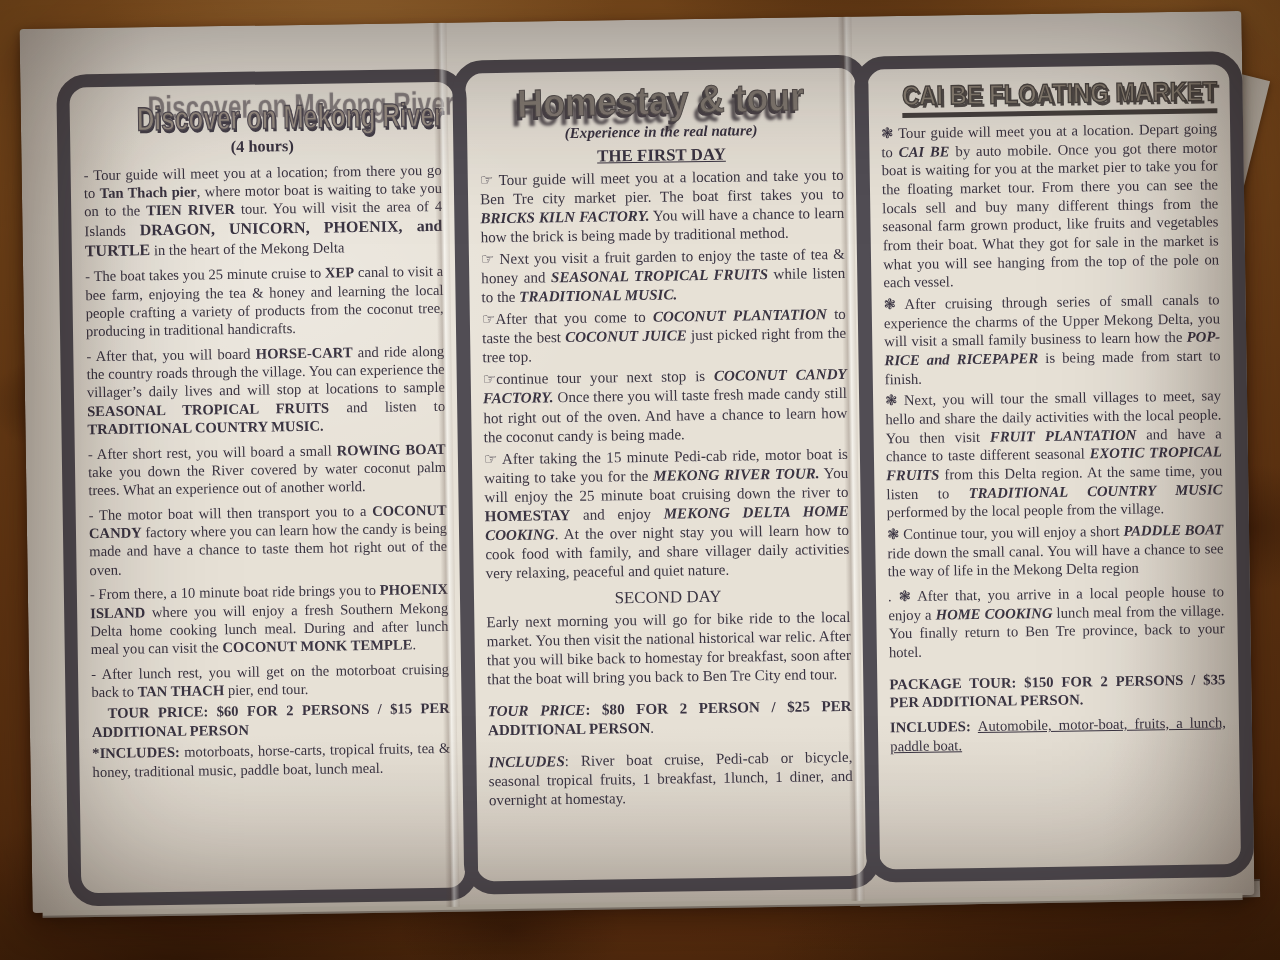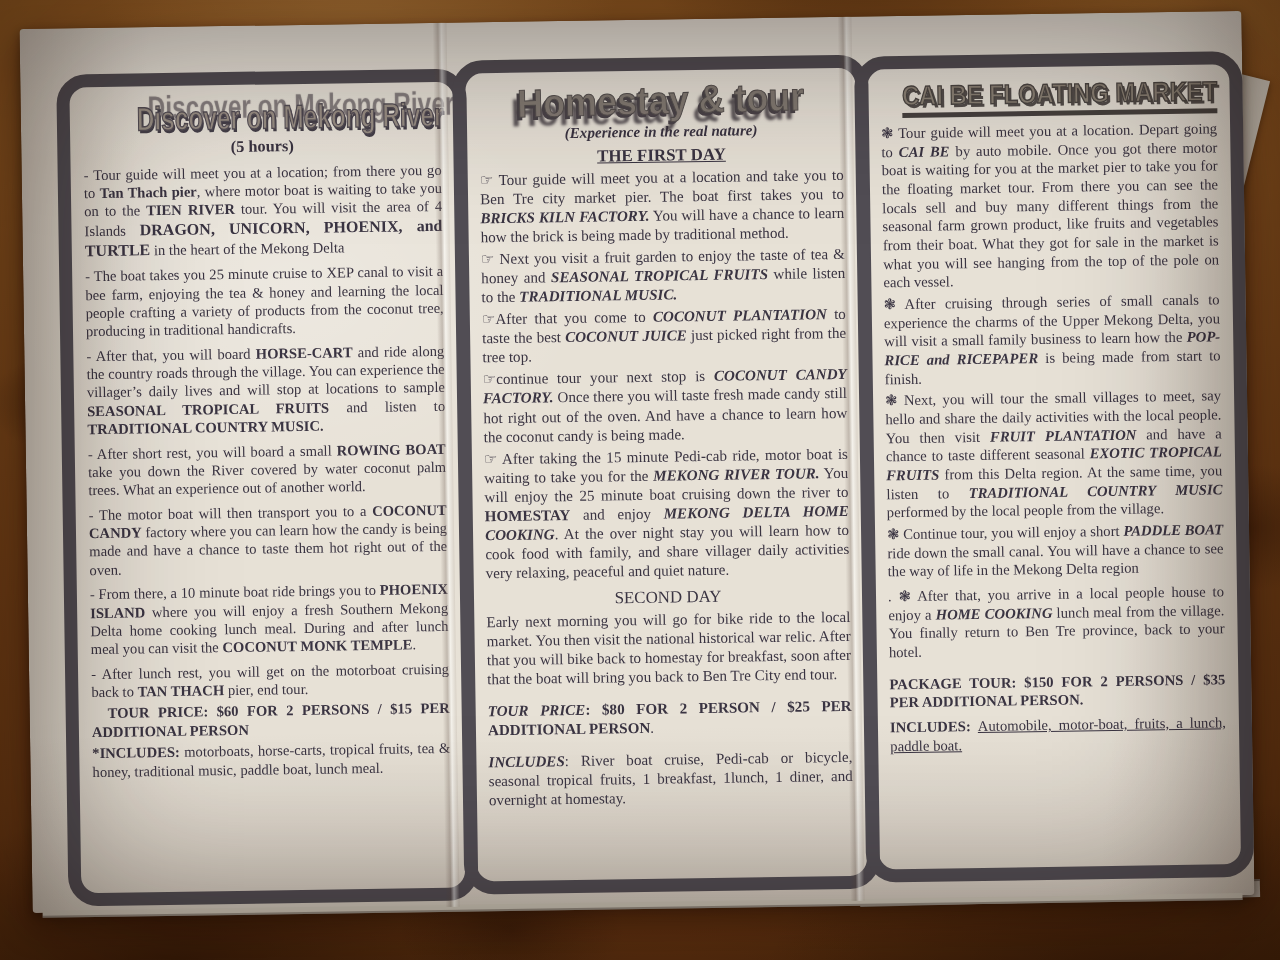--- a/index.html
+++ b/index.html
@@ -106,23 +106,23 @@
 <div class="understack"></div>
 
 <div class="paper">
 
   <article class="panel" id="panel-discover">
     <div class="panel-inner">
       <div class="title-wrap">
         <h1>Discover on Mekong River</h1>
       </div>
       <div class="pbody">
-          <p class="center big"><span style="font-weight: 700;">(5 hours)</span></p>
+          <p class="center big"><span style="font-weight: 700;">(4 hours)</span></p>
           <p class="tiny-gap"><span>-   Tour guide will meet you at a location; from there you go to </span><span style="font-weight: 700;">Tan Thach pier</span><span>, where motor boat is waiting to take you on to the </span><span style="font-weight: 700;">TIEN RIVER</span><span> tour. You will visit the area of 4 Islands </span><span style="font-weight: 700; font-size: 1.1em;">DRAGON, UNICORN, PHOENIX, and TURTLE</span><span> in the heart of the Mekong Delta</span></p>
-          <p class="tiny-gap"><span>-   The boat takes you 25 minute cruise to </span><span style="font-weight: 400;">XEP</span><span> canal to visit a bee farm, enjoying the tea &amp; honey and learning the local people crafting a variety of products from the coconut tree, producing in traditional handicrafts.</span></p>
+          <p class="tiny-gap"><span>-   The boat takes you 25 minute cruise to </span><span style="font-weight: 700;">XEP</span><span> canal to visit a bee farm, enjoying the tea &amp; honey and learning the local people crafting a variety of products from the coconut tree, producing in traditional handicrafts.</span></p>
           <p class="tiny-gap"><span>-  After that, you will board </span><span style="font-weight: 700;">HORSE-CART</span><span> and ride along the country roads through the village. You can experience the villager’s daily lives and will stop at locations to sample </span><span style="font-weight: 700;">SEASONAL TROPICAL FRUITS</span><span> and listen to </span><span style="font-weight: 700;">TRADITIONAL COUNTRY MUSIC.</span></p>
           <p class="tiny-gap"><span>-  After short rest, you will board a small </span><span style="font-weight: 700;">ROWING BOAT</span><span> take you down the River covered by water coconut palm trees. What an experience out of another world.</span></p>
           <p class="tiny-gap"><span>-  The motor boat will then transport you to a </span><span style="font-weight: 700;">COCONUT CANDY</span><span> factory where you can learn how the candy is being made and have a chance to taste them hot right out of the oven.</span></p>
           <p class="tiny-gap"><span>-  From there, a 10 minute boat ride brings you to </span><span style="font-weight: 700;">PHOENIX ISLAND</span><span> where you will enjoy a fresh Southern Mekong Delta home cooking lunch meal. During and after lunch meal you can visit the </span><span style="font-weight: 700;">COCONUT MONK TEMPLE</span><span>.</span></p>
           <p class="tiny-gap"><span>-  After lunch rest, you will get on the motorboat cruising back to </span><span style="font-weight: 700;">TAN THACH</span><span> pier, end tour.</span></p>
           <p class="indent"><span style="font-weight: 700;">TOUR PRICE: $60 FOR 2 PERSONS / $15 PER ADDITIONAL PERSON</span></p>
           <p><span style="font-weight: 700;">*INCLUDES:</span><span> motorboats, horse-carts, tropical fruits, tea &amp; honey, traditional music, paddle boat, lunch meal.</span></p>
         </div>
     </div>
   </article>

